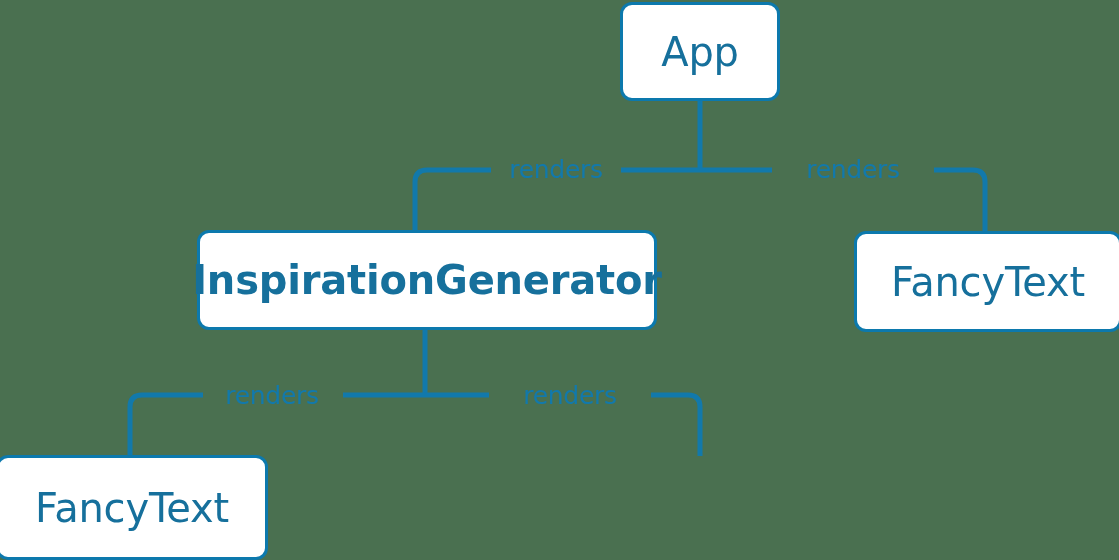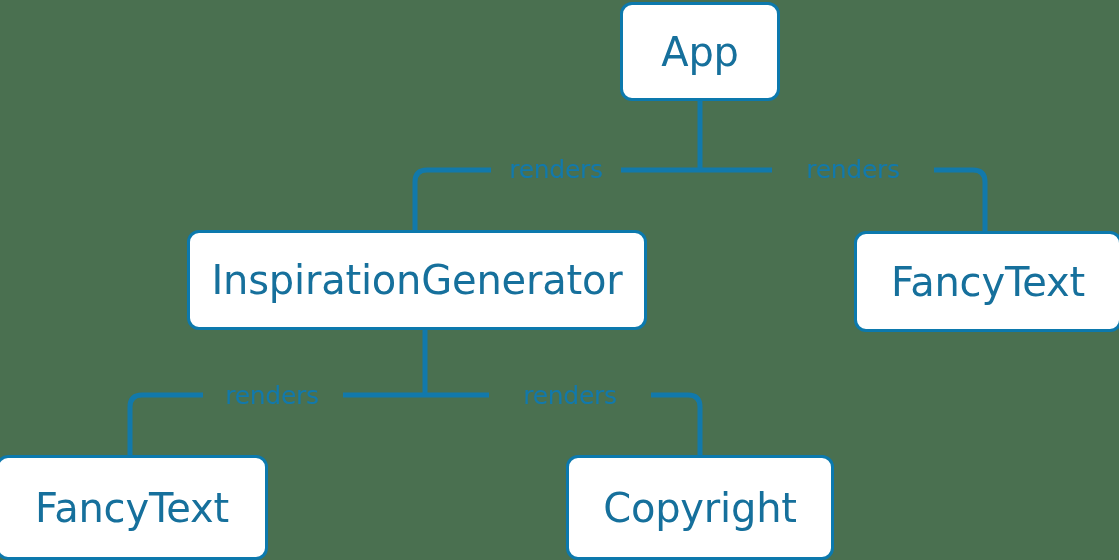--- a/index.html
+++ b/index.html
@@ -42,21 +42,21 @@
     letter-spacing: -0.2px;
     white-space: nowrap;
     z-index: 2;
   }
   .node-label {
     display: block;
     line-height: 1;
   }
   
   #node-app        { left: 620px; top: 2px;   width: 160px; height: 99px;  font-size: 40px; }
-  #node-inspgen    { left: 187px; top: 230px; width: 460px; height: 100px; font-size: 40px; }
+  #node-inspgen    { left: 197px; top: 230px; width: 460px; height: 100px; font-size: 40px; font-weight: bold; }
   #node-fancy-right{ left: 854px; top: 231px; width: 268px; height: 101px; font-size: 40px;
                      border-right-color: #0c79ad; }
   #node-fancy-left { left: -4px;  top: 455px; width: 272px; height: 105px; font-size: 40px; }
   #node-copyright  { left: 566px; top: 455px; width: 268px; height: 105px; font-size: 40px; }
 
   .edge-label {
     position: absolute;
     color: #1279ab;
     font-family: "DejaVu Sans", sans-serif;
     font-weight: 400;
@@ -105,23 +105,20 @@
   </div>
 
   <div class="node" id="node-fancy-right">
     <span class="node-label">FancyText</span>
   </div>
 
   <div class="node" id="node-fancy-left">
     <span class="node-label">FancyText</span>
   </div>
 
-  <div class="node" id="node-copyright">
-    <span class="node-label">Copyright</span>
-  </div>
 
   <div class="edge-label" id="label-app-inspgen">renders</div>
 
   <div class="edge-label" id="label-app-fancy">renders</div>
 
   <div class="edge-label" id="label-ig-fancy">renders</div>
 
   <div class="edge-label" id="label-ig-copyright">renders</div>
 
 </div>

